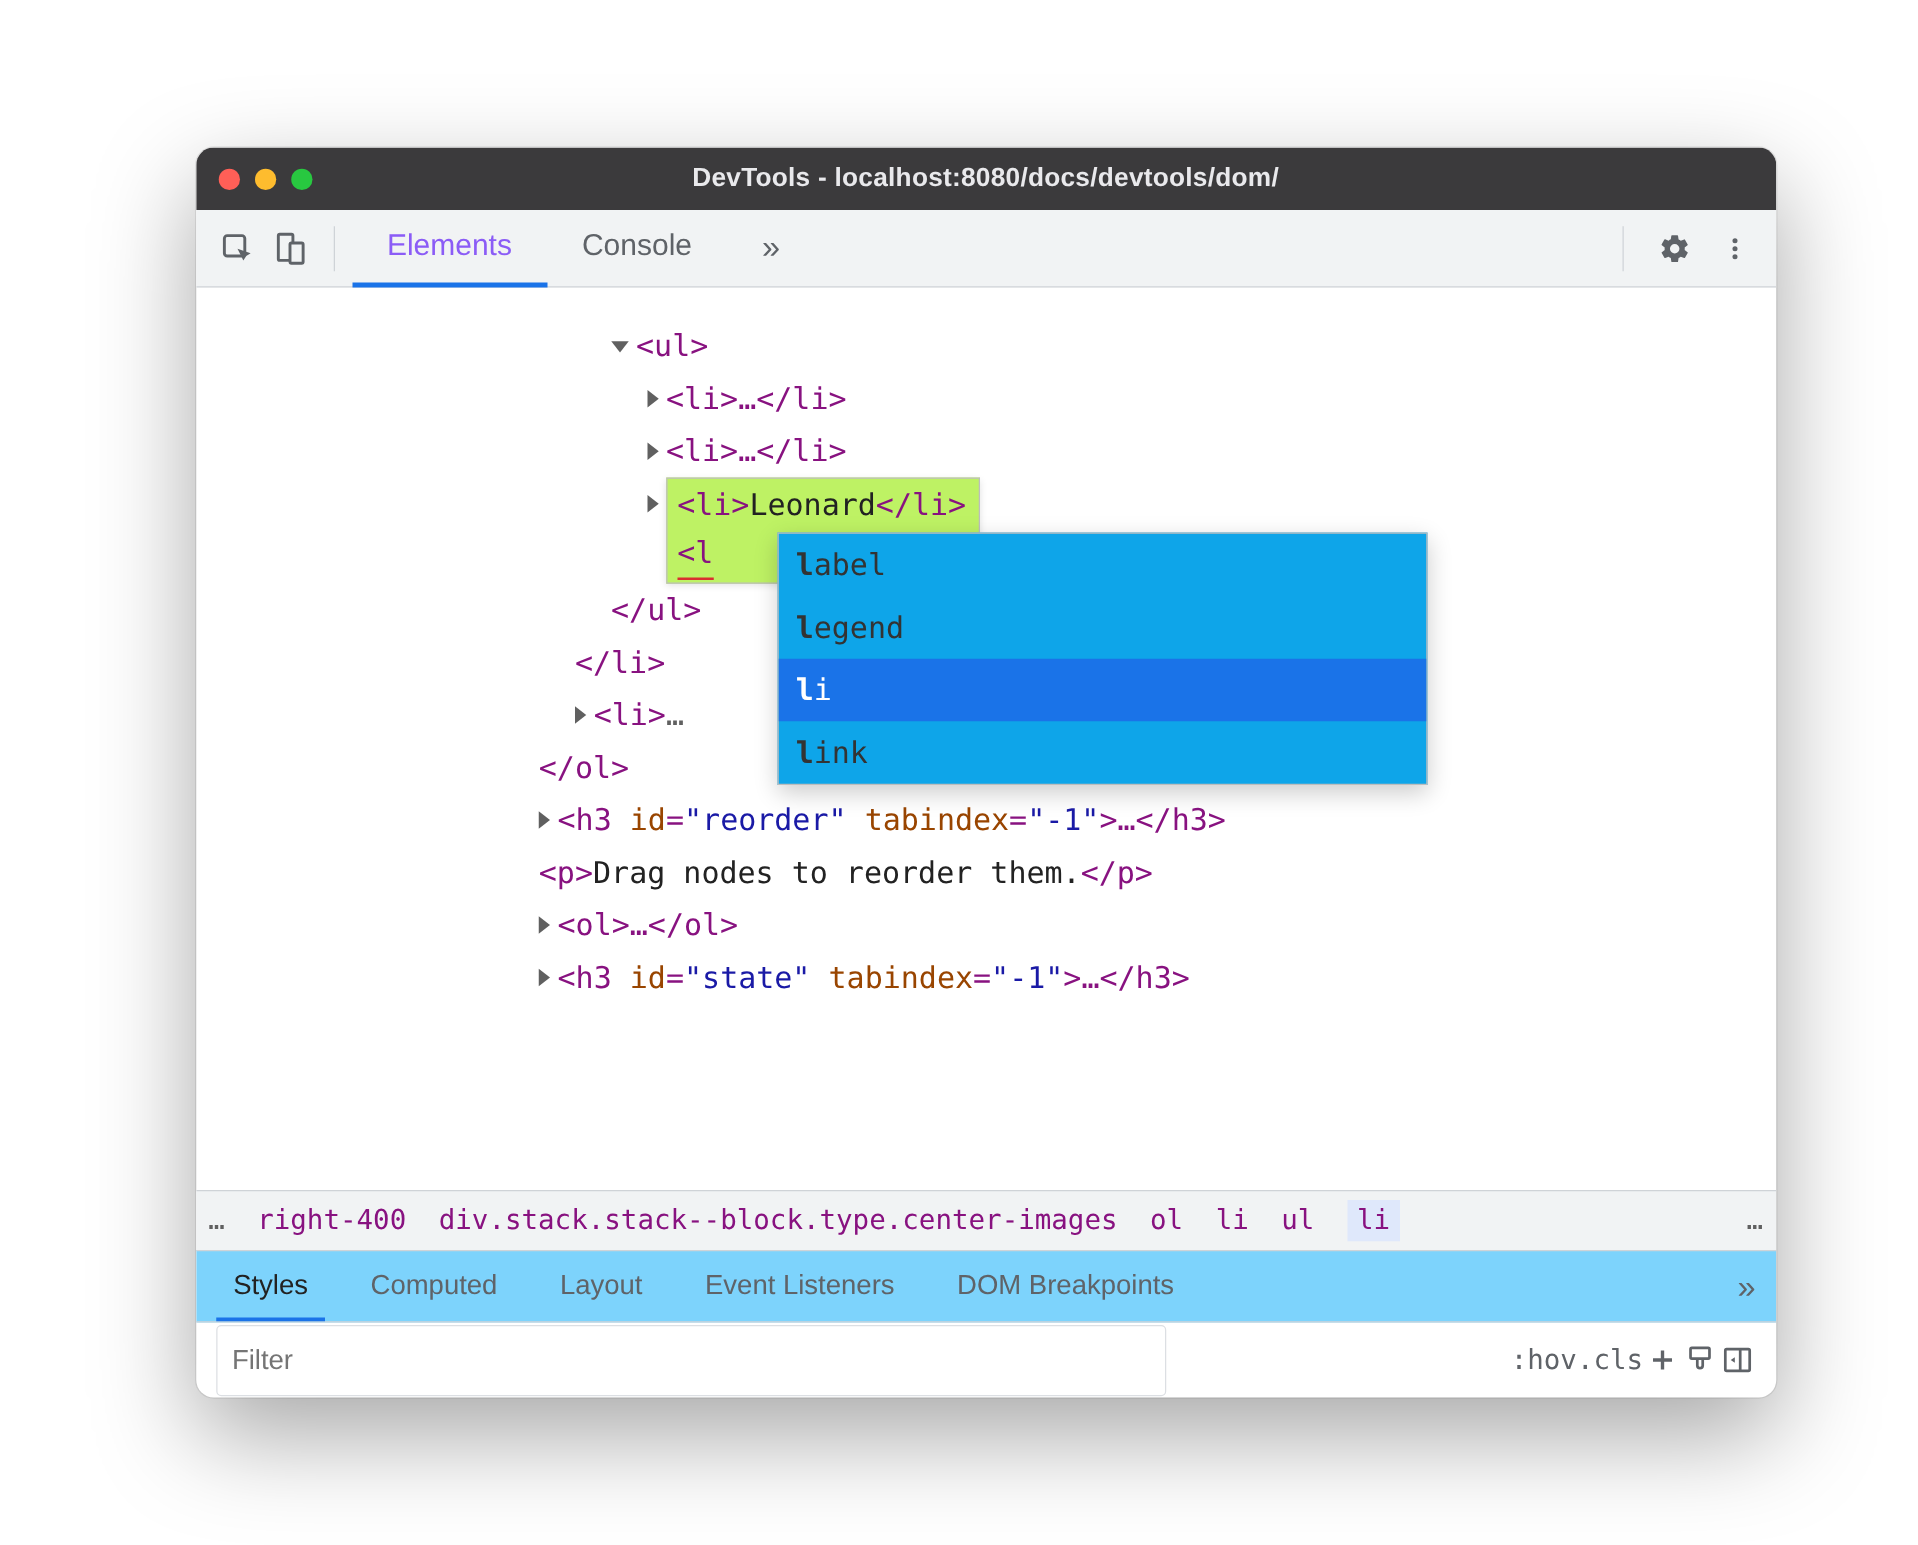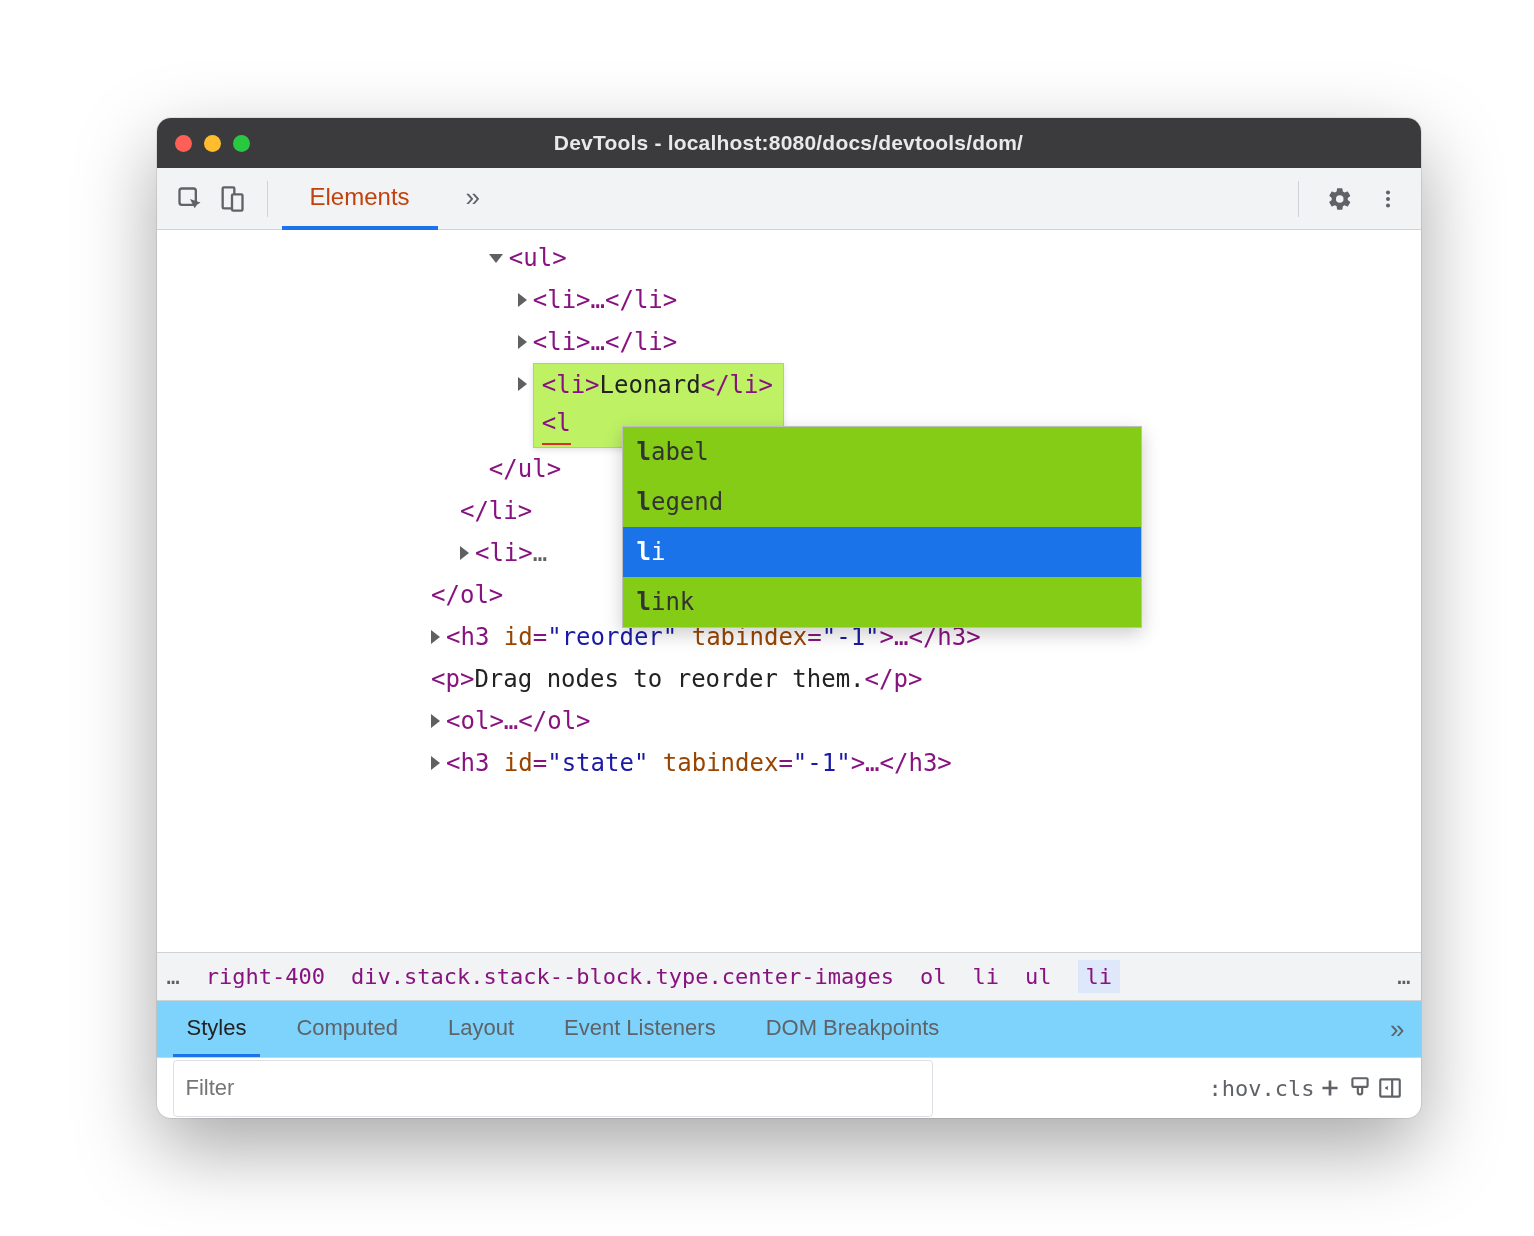--- a/index.html
+++ b/index.html
@@ -55,30 +55,30 @@
     width: 42px; height: 42px; display: flex; align-items: center; justify-content: center;
     color: #5f6368; border-radius: 4px;
   }
   .tb-sep { width: 1px; height: 36px; background: #cfd3d7; margin: 0 14px; }
   .tabs { display: flex; align-items: stretch; height: 100%; gap: 0; }
   .tab {
     display: flex; align-items: center; padding: 0 28px;
     font-size: 24px; color: #5f6368; cursor: pointer;
     border-bottom: 4px solid transparent; margin-bottom: -1px;
   }
-  .tab.active { color: #c2410c; border-bottom-color: #1a73e8; font-weight: 400;}
+  .tab.active { color: #8b5cf6; border-bottom-color: #1a73e8; font-weight: 400;}
   .tb-right { margin-left: auto; display: flex; align-items: center; gap: 6px; }
   .elements-panel {
     flex: 1 1 auto;
     overflow: hidden;
     font-family: Menlo, Consolas, monospace;
     font-size: 24px;
     line-height: 1.75;
     position: relative;
-    padding-top: 7px;
+    padding-top: 26px;
   }
   .row { white-space: pre; color: #333; padding-left: 0; }
   .ind { display: inline-block; }
   .disc {
     display: inline-block; width: 0; height: 0;
     border-left: 9px solid #606060; border-top: 7px solid transparent; border-bottom: 7px solid transparent;
     margin-right: 6px; vertical-align: 1px;
   }
   .disc.open {
     border-top: 9px solid #606060; border-left: 7px solid transparent; border-right: 7px solid transparent; border-bottom: none;
@@ -98,21 +98,21 @@
     vertical-align: top;
     line-height: 1.6;
   }
   .editbox .caret-line {
     border-bottom: 2px solid #d92f2f;
     padding-bottom: 0;
     display: inline-block;
   }
   .autocomplete {
     position: absolute;
-    background: #84cc16;
+    background: #0ea5e9;
     border: 1px solid #bdbdbd;
     box-shadow: 0 6px 18px rgba(0,0,0,0.2);
     font-family: Menlo, Consolas, monospace;
     font-size: 24px;
     min-width: 520px;
     z-index: 10;
   }
   .ac-item { padding: 4px 14px; color: #333; cursor: pointer; }
   .ac-item b { font-weight: 700; }
   .ac-item.selected { background: #1a73e8; color: #fff; }
@@ -174,20 +174,21 @@
     </div>
     <div class="tb-icon">
       <svg width="28" height="28" viewBox="0 0 24 24" fill="none" stroke="currentColor" stroke-width="2">
           <rect x="4" y="2" width="10" height="18" rx="1"></rect>
           <rect x="12" y="8" width="9" height="14" rx="1" fill="#f1f3f4"></rect>
         </svg>
     </div>
     <div class="tb-sep"></div>
     <div class="tabs">
       <div class="tab active">Elements</div>
+      <div class="tab">Console</div>
       <div class="tab chev">»</div>
     </div>
     <div class="tb-right">
       <div class="tb-sep"></div>
       <div class="tb-icon">
         <svg width="26" height="26" viewBox="0 0 24 24" fill="currentColor">
             <path d="M19.14,12.94a7,7,0,0,0,.05-.94,7,7,0,0,0-.05-.94l2.11-1.65a.5.5,0,0,0,.12-.64l-2-3.46a.5.5,0,0,0-.61-.22l-2.49,1a7,7,0,0,0-1.63-.94l-.38-2.65A.5.5,0,0,0,13.77,2H9.77a.5.5,0,0,0-.49.42L8.9,5.07a7,7,0,0,0-1.63.94l-2.49-1a.5.5,0,0,0-.61.22l-2,3.46a.5.5,0,0,0,.12.64L4.4,11a7,7,0,0,0,0,1.88L2.29,14.53a.5.5,0,0,0-.12.64l2,3.46a.5.5,0,0,0,.61.22l2.49-1a7,7,0,0,0,1.63.94l.38,2.65a.5.5,0,0,0,.49.42h4a.5.5,0,0,0,.49-.42l.38-2.65a7,7,0,0,0,1.63-.94l2.49,1a.5.5,0,0,0,.61-.22l2-3.46a.5.5,0,0,0-.12-.64ZM11.77,15.5A3.5,3.5,0,1,1,15.27,12,3.5,3.5,0,0,1,11.77,15.5Z"></path>
           </svg>
       </div>
       <div class="tb-icon">

